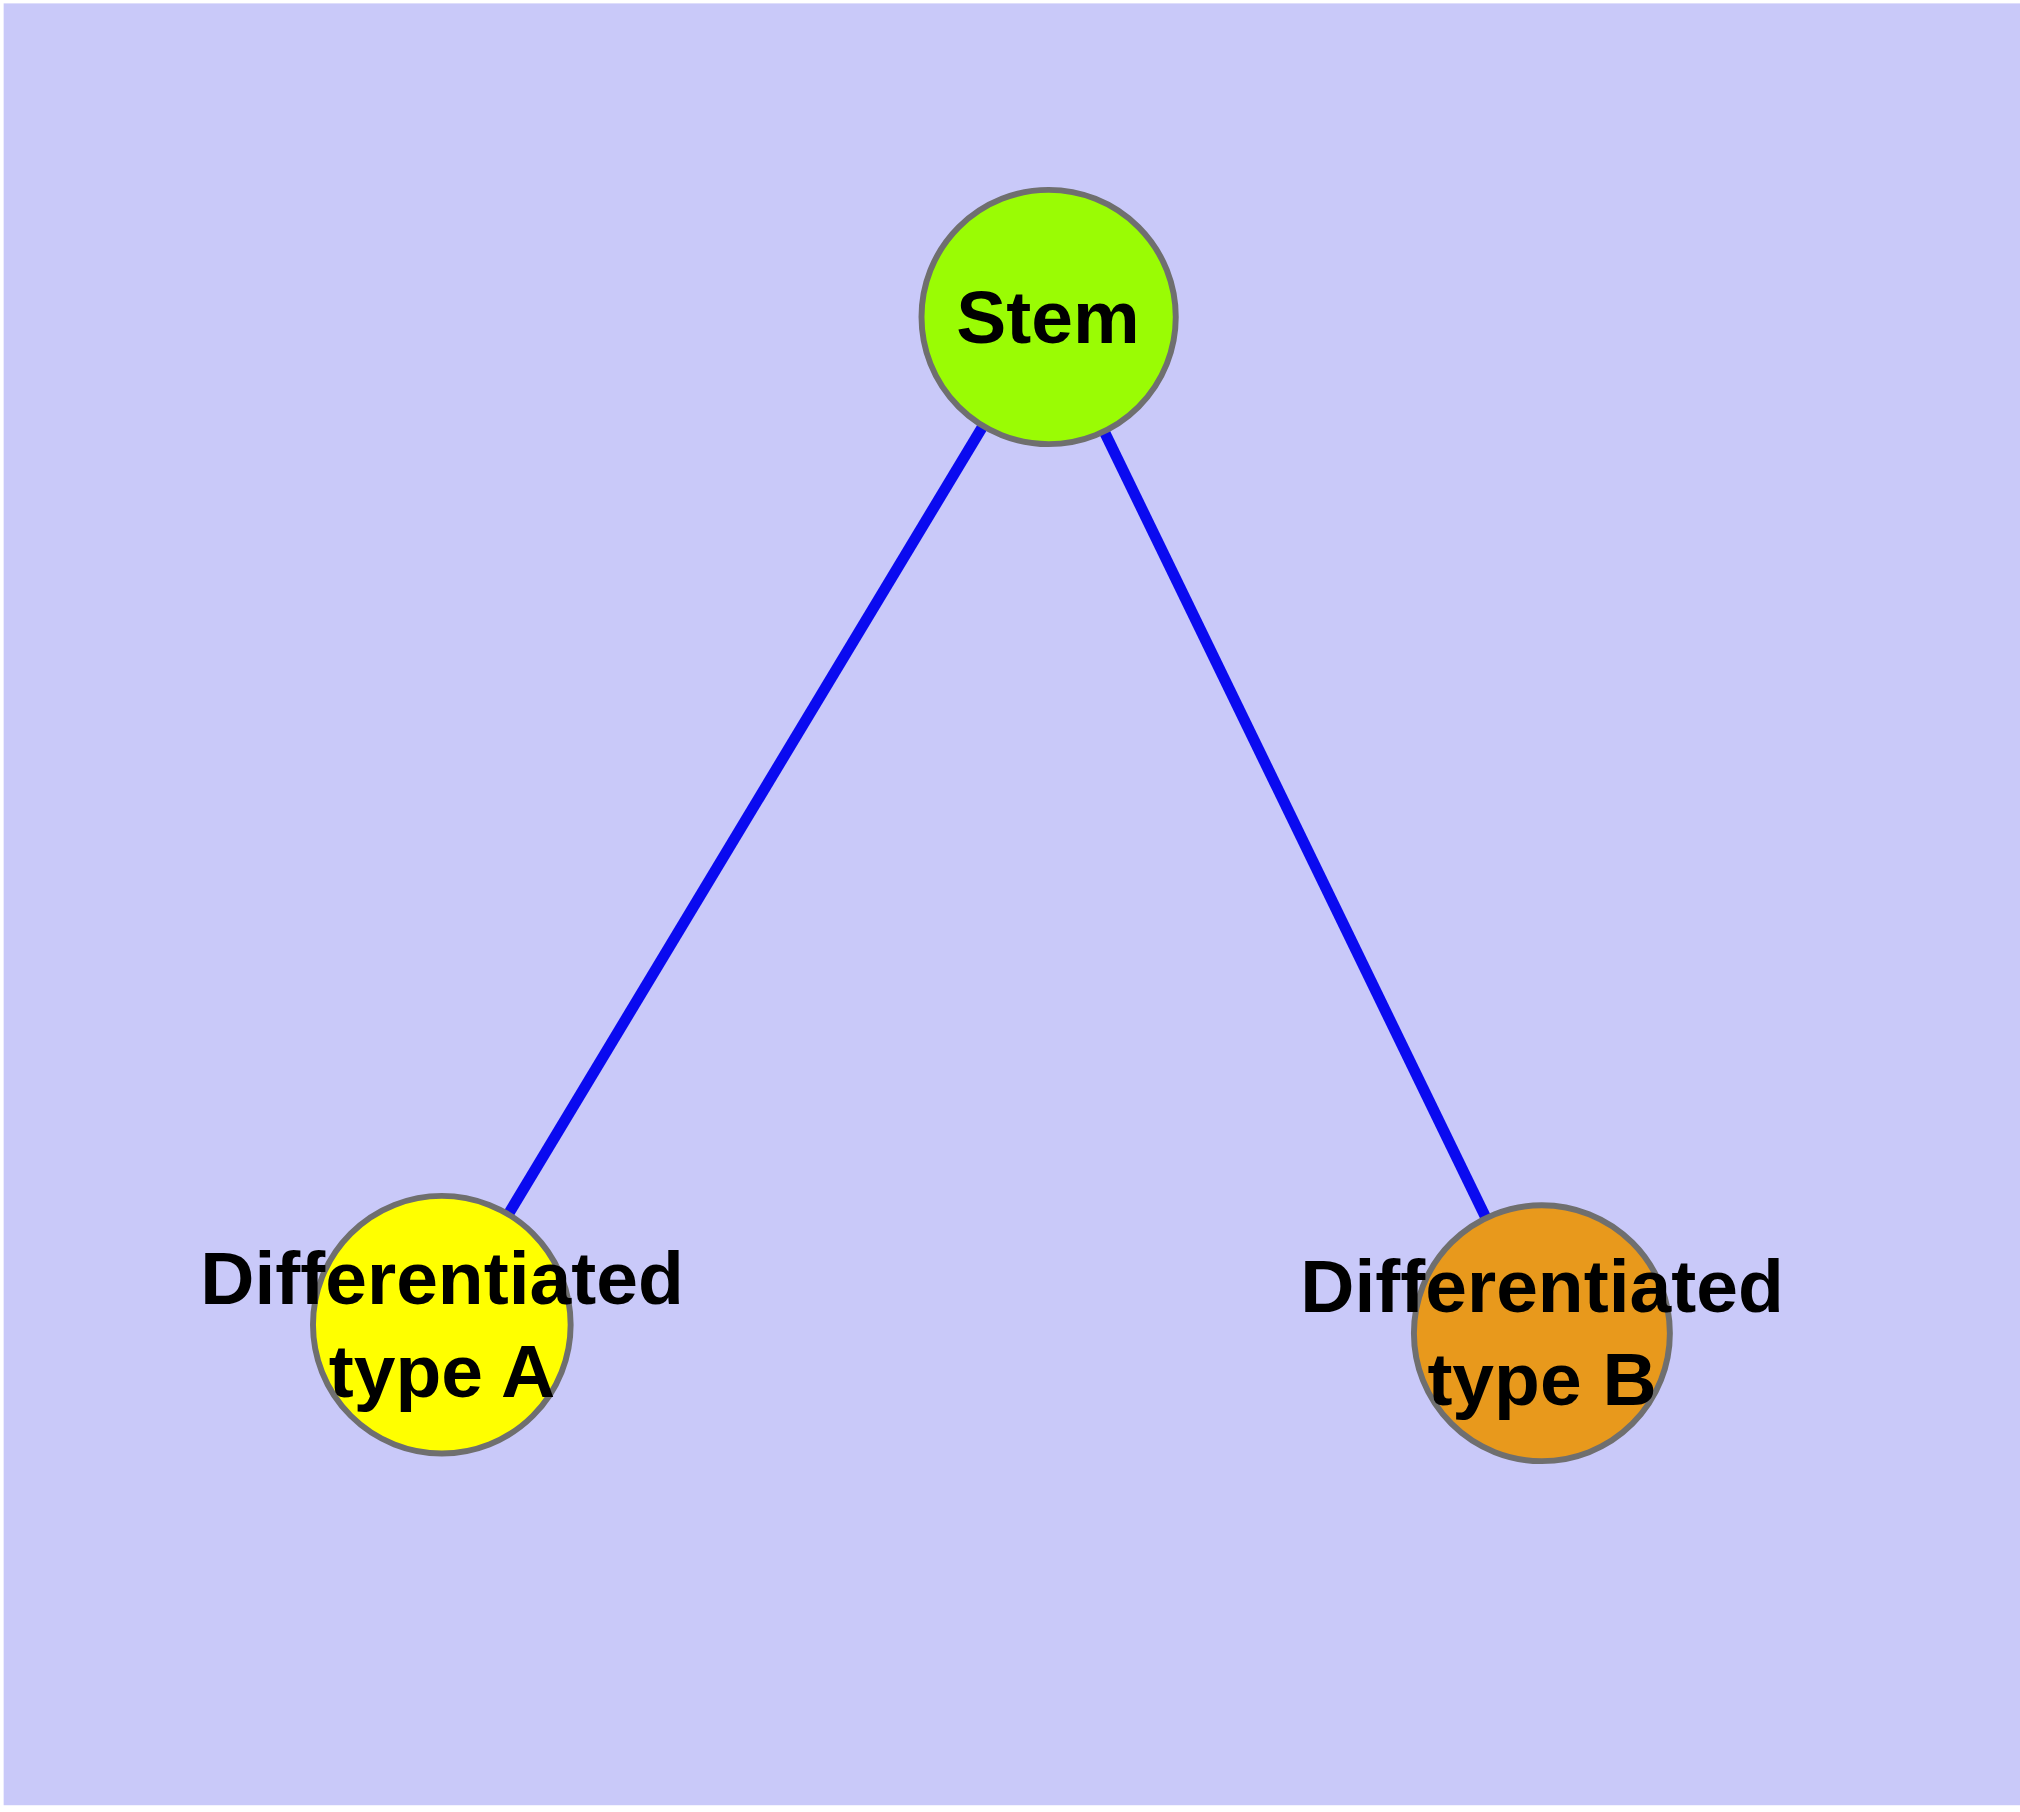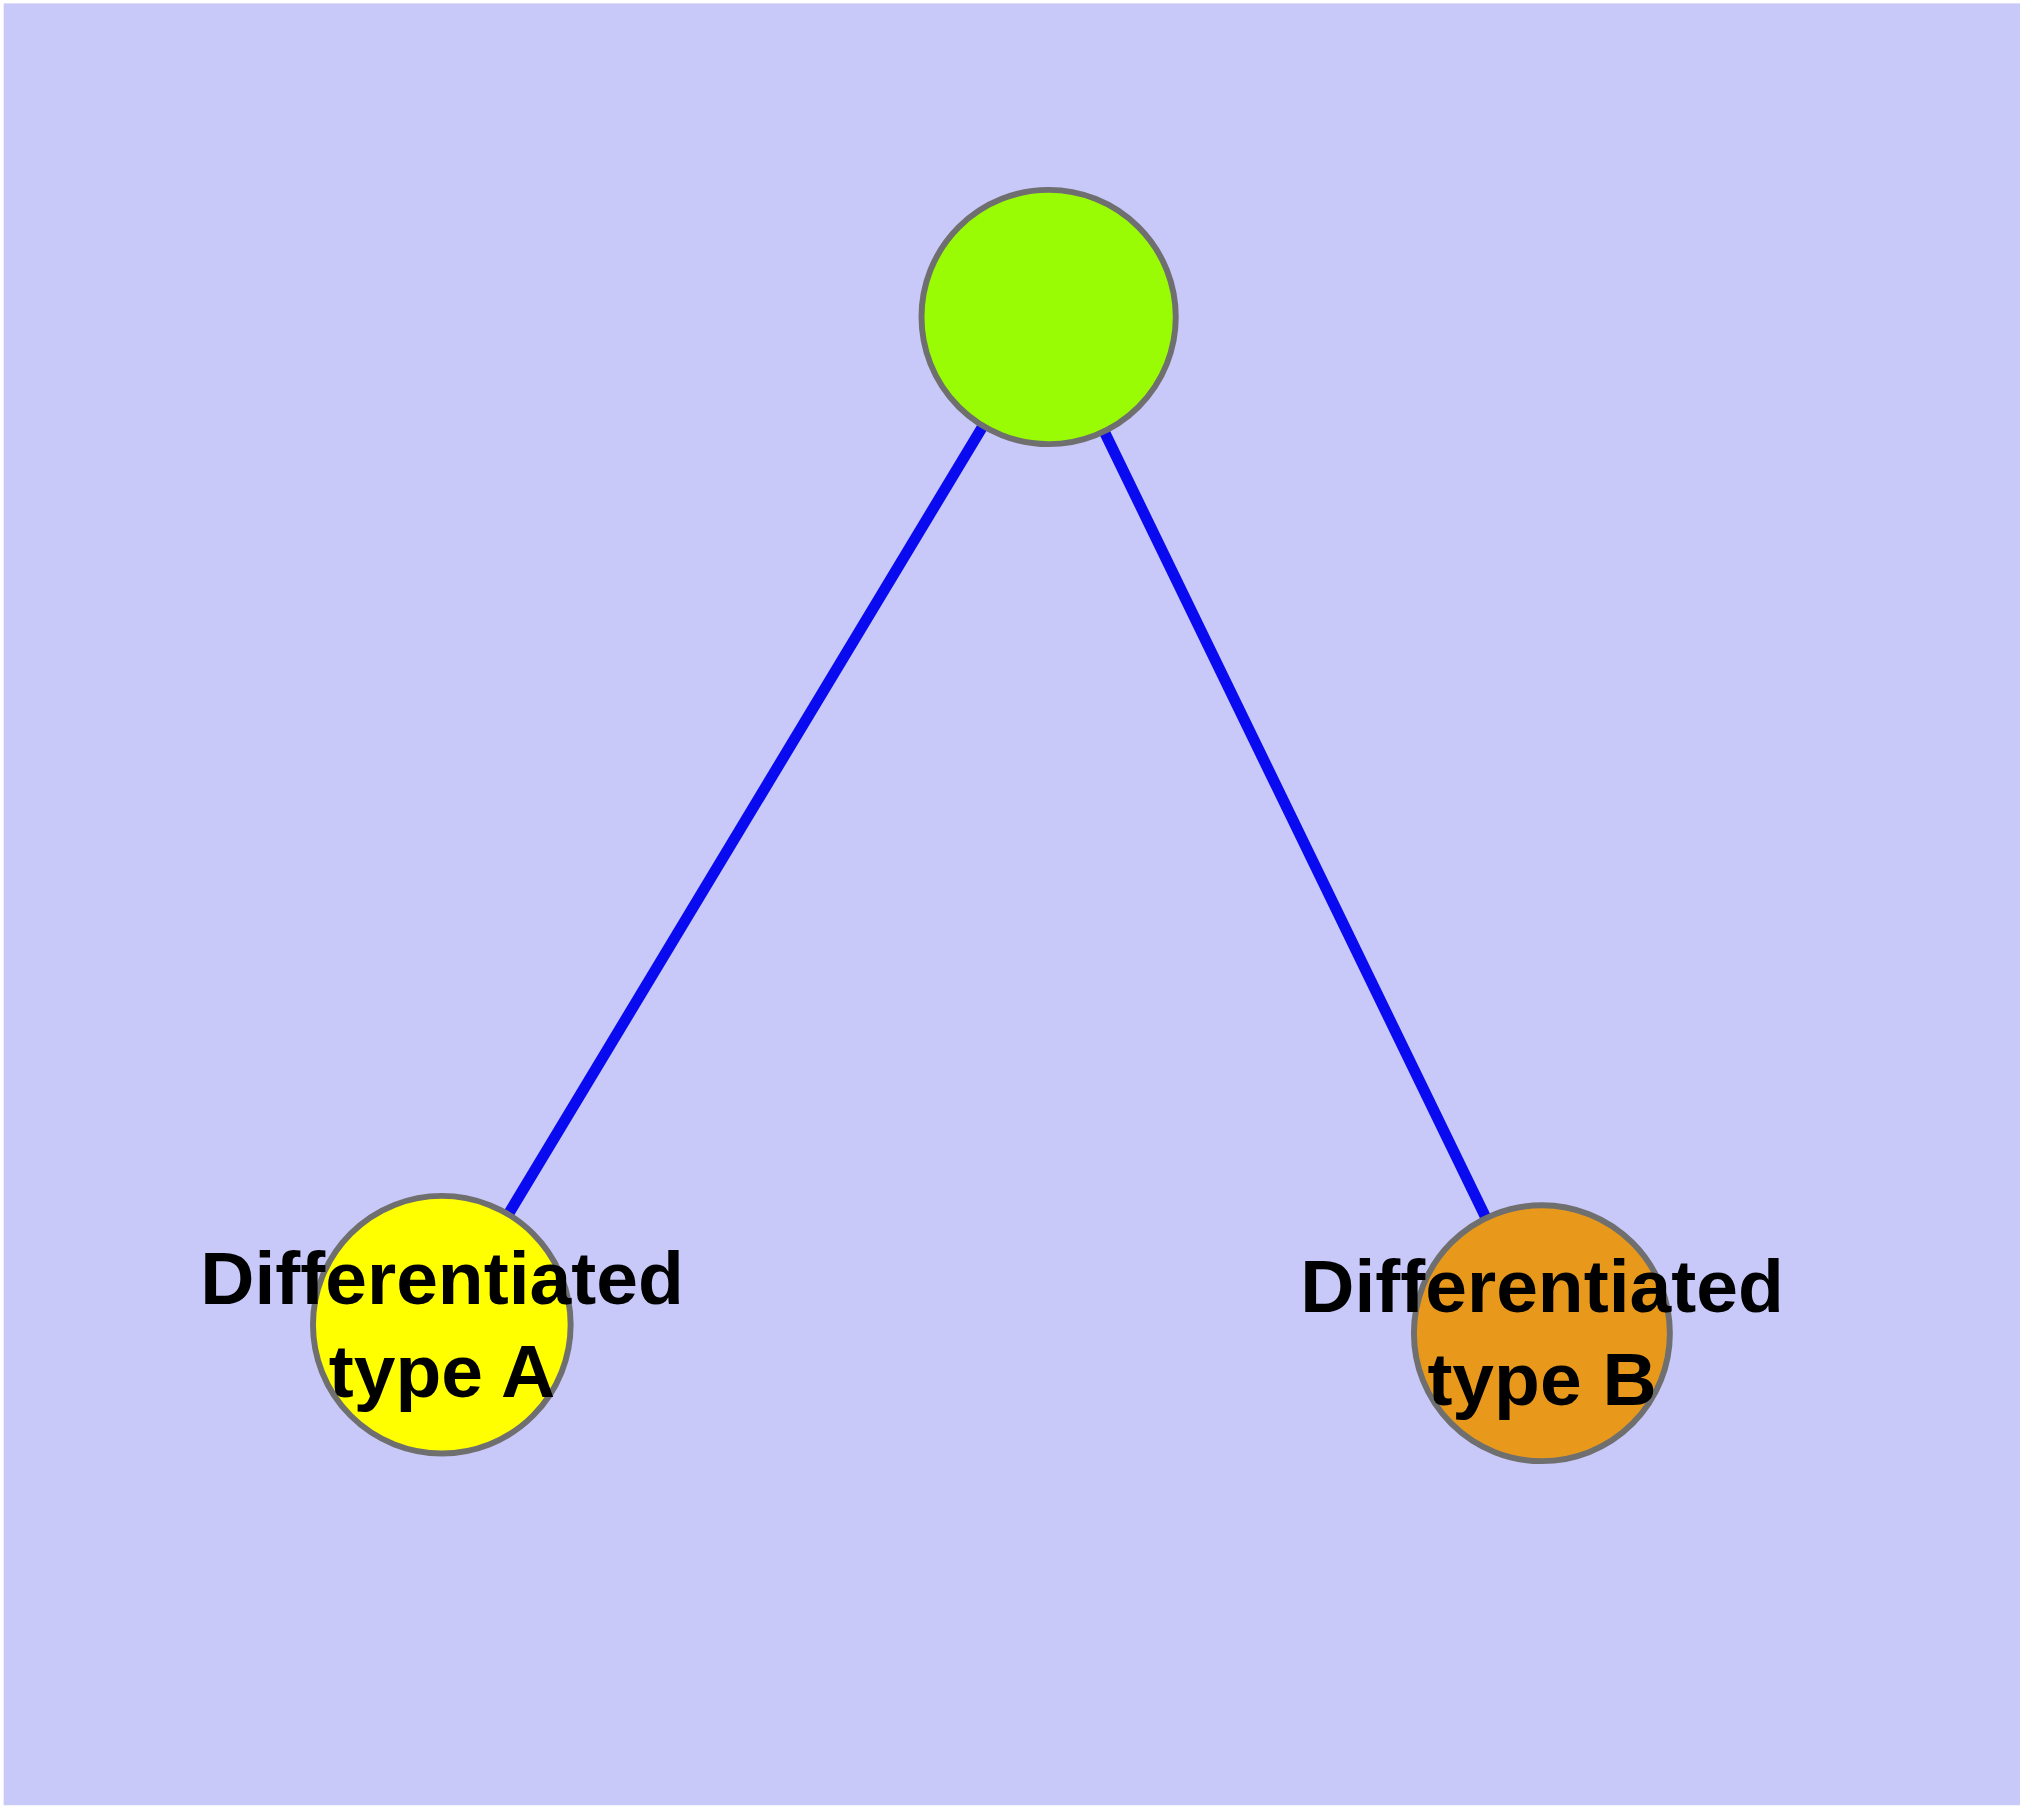--- a/index.html
+++ b/index.html
@@ -54,20 +54,21 @@
 
     <line class="graph-edge" x1="1237" y1="374" x2="1819" y2="1573" stroke="#0A0AF0"></line>
 
     <circle class="graph-node" cx="1237" cy="374" r="150" fill="#9AFC04" stroke="#6F6F6F"></circle>
 
     <circle class="graph-node" cx="521" cy="1563" r="152" fill="#FFFF00" stroke="#6F6F6F"></circle>
 
     <circle class="graph-node" cx="1819" cy="1573" r="151" fill="#E8991C" stroke="#6F6F6F"></circle>
   </svg>
 
+  <div class="node-label" style="left: 1048px; top: 317px;">Stem</div>
 
   <div class="node-label" style="left: 442px; top: 1325px;">Differentiated
 type A</div>
 
   <div class="node-label" style="left: 1542px; top: 1333px;">Differentiated
 type B</div>
 </div>
 
 
 </body></html>

